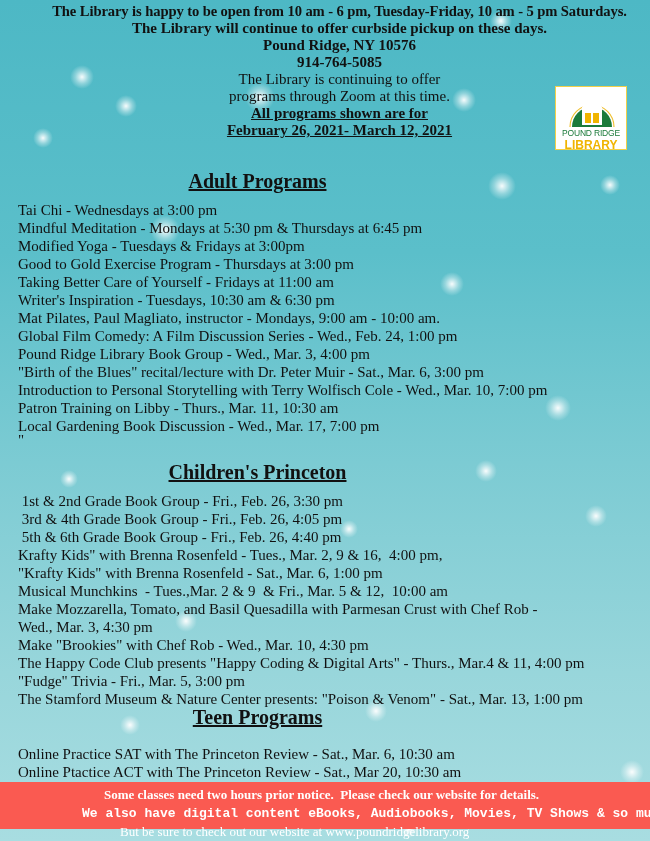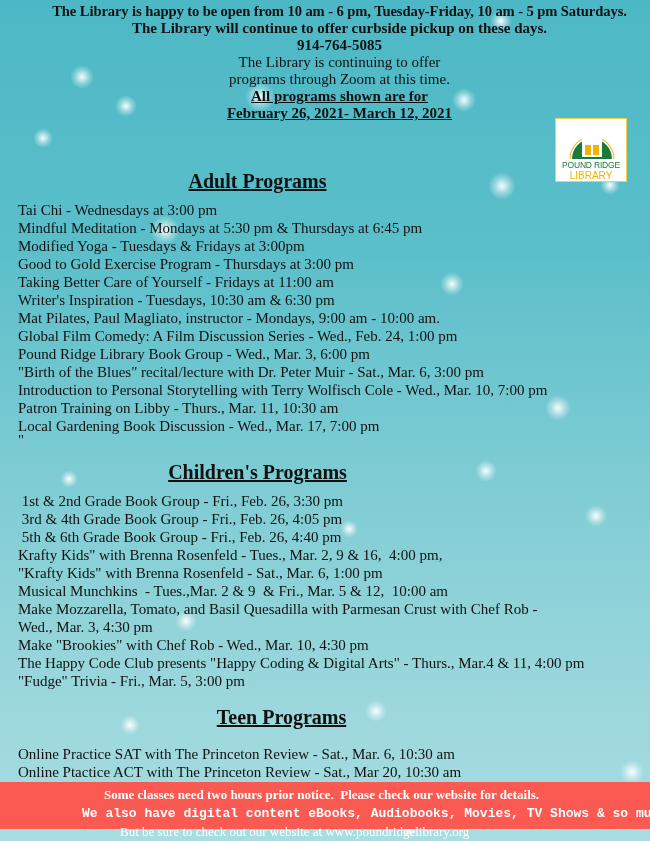--- a/index.html
+++ b/index.html
@@ -11,26 +11,26 @@
   }
   .sparkles { position:absolute; inset:0; pointer-events:none; }
   .sp { position:absolute; border-radius:50%;
         background: radial-gradient(circle, rgba(255,255,255,0.95) 0%, rgba(255,255,255,0.35) 40%, rgba(255,255,255,0) 70%); }
   .header { position:absolute; top:3px; left:0; width:650px; text-align:center; font-family:"Liberation Serif", serif; }
   .header .line { line-height:17px; font-size:15px;padding-left:29px; }
   .header .bold { font-weight:bold; }
   .header .first { font-size:14.6px; letter-spacing:-0.1px; }
   .header .u { text-decoration:underline; font-weight:bold; }
   .logo { position:absolute; left:555px; top:86px; width:72px; height:64px; background:#fff;
-          border:1px solid #f2d048; box-sizing:border-box;margin-top:32px; }
+          border:1px solid #f2d048; box-sizing:border-box; }
   .logo svg { position:absolute; left:0; top:0; }
   .logo .t1 { position:absolute; left:0; width:100%; top:41px; text-align:center; font-family:"Liberation Sans", sans-serif;
               font-size:8.5px; color:#1b7a3a; letter-spacing:-0.2px; }
   .logo .t2 { position:absolute; left:0; width:100%; top:51px; text-align:center; font-family:"Liberation Sans", sans-serif;
-              font-size:10px; color:#f0b400; font-weight:normal; }
+              font-size:12px; color:#f0b400; font-weight:bold; }
   .section-title { position:absolute; left:0; width:515px; text-align:center; font-family:"Liberation Serif", serif;
                    font-weight:bold; font-size:20px; text-decoration:underline; }
   .list { position:absolute; left:18px; font-family:"Liberation Serif", serif; font-size:15px;margin-top:8px; }
   .list .item { line-height:18px; white-space:pre; }
   .banner { position:absolute; left:0; top:782px; width:650px; height:47px; background:#fa5a51; color:#fff;
             font-family:"Liberation Serif", serif; }
   .banner .b { position:absolute; white-space:pre; font-size:13px; }
 </style>
 </head>
 <body>
@@ -54,20 +54,21 @@
   <div class="sp" style="left:120px;top:715px;width:20px;height:20px;"></div>
   <div class="sp" style="left:620px;top:760px;width:24px;height:24px;"></div>
   <div class="sp" style="left:365px;top:700px;width:22px;height:22px;"></div>
   <div class="sp" style="left:340px;top:520px;width:18px;height:18px;"></div>
   <div class="sp" style="left:400px;top:820px;width:18px;height:18px;"></div>
 </div>
 
 <div class="header">
   <div class="line bold first">The Library is happy to be open from 10 am - 6 pm, Tuesday-Friday,  10 am - 5 pm Saturdays.</div>
   <div class="line bold">The Library will continue to offer curbside pickup on these days.</div>
+  <div class="line bold">Pound Ridge, NY 10576</div>
   <div class="line bold">914-764-5085</div>
   <div class="line">The Library is continuing to offer</div>
   <div class="line">programs through Zoom at this time.</div>
   <div class="line u">All programs shown are for</div>
   <div class="line u">February 26, 2021- March 12, 2021</div>
 </div>
 
 <div class="logo">
   <svg width="72" height="64" viewBox="0 0 72 64">
     <path d="M14 40 A22 22 0 0 1 58 40" fill="none" stroke="#f0c030" stroke-width="1.2"></path>
@@ -83,44 +84,45 @@
 <div class="section-title" style="top:170px;">Adult Programs</div>
 <div class="list" style="top:193px;">
   <div class="item">Tai Chi - Wednesdays at 3:00 pm</div>
   <div class="item">Mindful Meditation - Mondays at 5:30 pm &amp; Thursdays at 6:45 pm</div>
   <div class="item">Modified Yoga - Tuesdays &amp; Fridays at 3:00pm</div>
   <div class="item">Good to Gold Exercise Program - Thursdays at 3:00 pm</div>
   <div class="item">Taking Better Care of Yourself - Fridays at 11:00 am</div>
   <div class="item">Writer's Inspiration - Tuesdays, 10:30 am &amp; 6:30 pm</div>
   <div class="item">Mat Pilates, Paul Magliato, instructor - Mondays, 9:00 am - 10:00 am.</div>
   <div class="item">Global Film Comedy: A Film Discussion Series - Wed., Feb. 24, 1:00 pm</div>
-  <div class="item">Pound Ridge Library Book Group - Wed., Mar. 3, 6:00 pm</div>
+  <div class="item">Pound Ridge Library Book Group - Wed., Mar. 3, 4:00 pm</div>
   <div class="item">"Birth of the Blues" recital/lecture with Dr. Peter Muir - Sat., Mar. 6, 3:00 pm</div>
   <div class="item">Introduction to Personal Storytelling with Terry Wolfisch Cole - Wed., Mar. 10, 7:00 pm</div>
   <div class="item">Patron Training on Libby - Thurs., Mar. 11, 10:30 am</div>
   <div class="item">Local Gardening Book Discussion - Wed., Mar. 17, 7:00 pm</div>
   <div class="item" style="line-height:10px;">"</div>
 </div>
 
-<div class="section-title" style="top:461px;">Children's Programs</div>
+<div class="section-title" style="top:461px;">Children's Princeton</div>
 <div class="list" style="top:484px;">
   <div class="item"> 1st &amp; 2nd Grade Book Group - Fri., Feb. 26, 3:30 pm</div>
   <div class="item"> 3rd &amp; 4th Grade Book Group - Fri., Feb. 26, 4:05 pm</div>
   <div class="item"> 5th &amp; 6th Grade Book Group - Fri., Feb. 26, 4:40 pm</div>
   <div class="item">Krafty Kids" with Brenna Rosenfeld - Tues., Mar. 2, 9 &amp; 16,  4:00 pm,</div>
   <div class="item">"Krafty Kids" with Brenna Rosenfeld - Sat., Mar. 6, 1:00 pm</div>
   <div class="item">Musical Munchkins  - Tues.,Mar. 2 &amp; 9  &amp; Fri., Mar. 5 &amp; 12,  10:00 am</div>
   <div class="item">Make Mozzarella, Tomato, and Basil Quesadilla with Parmesan Crust with Chef Rob -</div>
   <div class="item">Wed., Mar. 3, 4:30 pm</div>
   <div class="item">Make "Brookies" with Chef Rob - Wed., Mar. 10, 4:30 pm</div>
   <div class="item">The Happy Code Club presents "Happy Coding &amp; Digital Arts" - Thurs., Mar.4 &amp; 11, 4:00 pm</div>
   <div class="item">"Fudge" Trivia - Fri., Mar. 5, 3:00 pm</div>
+  <div class="item">The Stamford Museum &amp; Nature Center presents: "Poison &amp; Venom" - Sat., Mar. 13, 1:00 pm</div>
 </div>
 
-<div class="section-title" style="top:706px;padding-left:24px;">Teen Programs</div>
+<div class="section-title" style="top:706px;">Teen Programs</div>
 <div class="list" style="top:737px;">
   <div class="item">Online Practice SAT with The Princeton Review - Sat., Mar. 6, 10:30 am</div>
   <div class="item">Online Ptactice ACT with The Princeton Review - Sat., Mar 20, 10:30 am</div>
 </div>
 
 <div class="banner">
   <div class="b" style="left:104px;top:5px;font-weight:bold;">Some classes need two hours prior notice.  Please check our website for details.</div>
   <div class="b" style="left:82px;top:24px;font-weight:bold;font-family:Liberation Mono, monospace;">We also have digital content eBooks, Audiobooks, Movies, TV Shows &amp; so much more!</div>
   <div class="b" style="left:120px;top:42px;">But be sure to check out our website at www.poundridgelibrary.org</div>
 </div>

